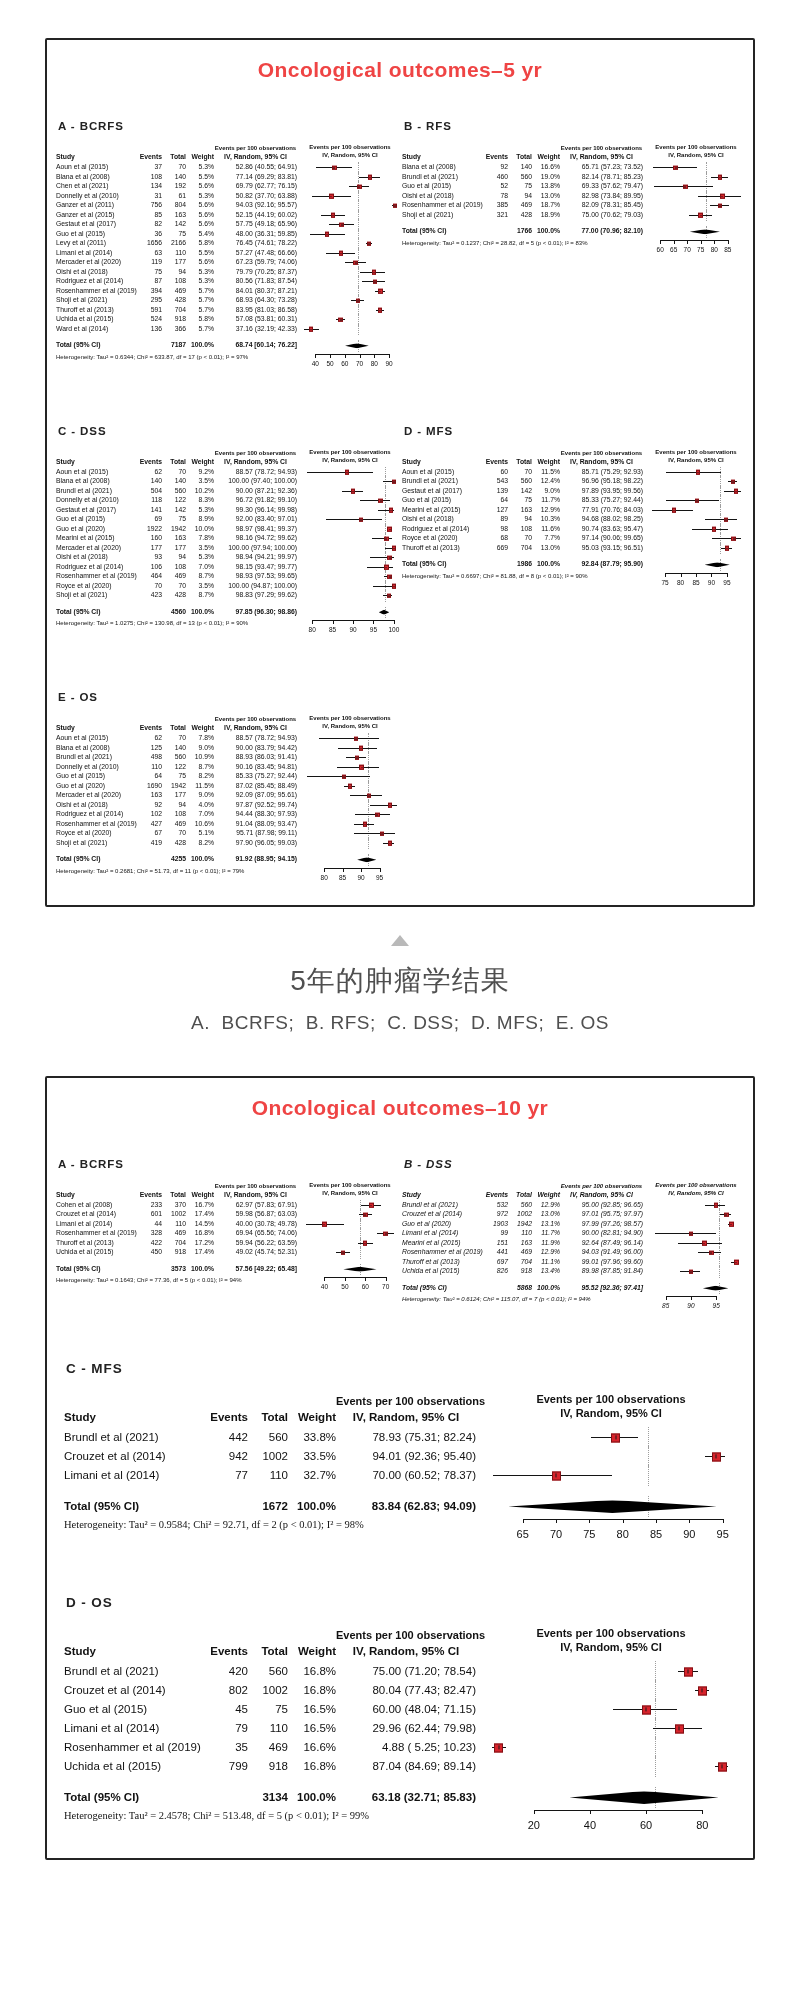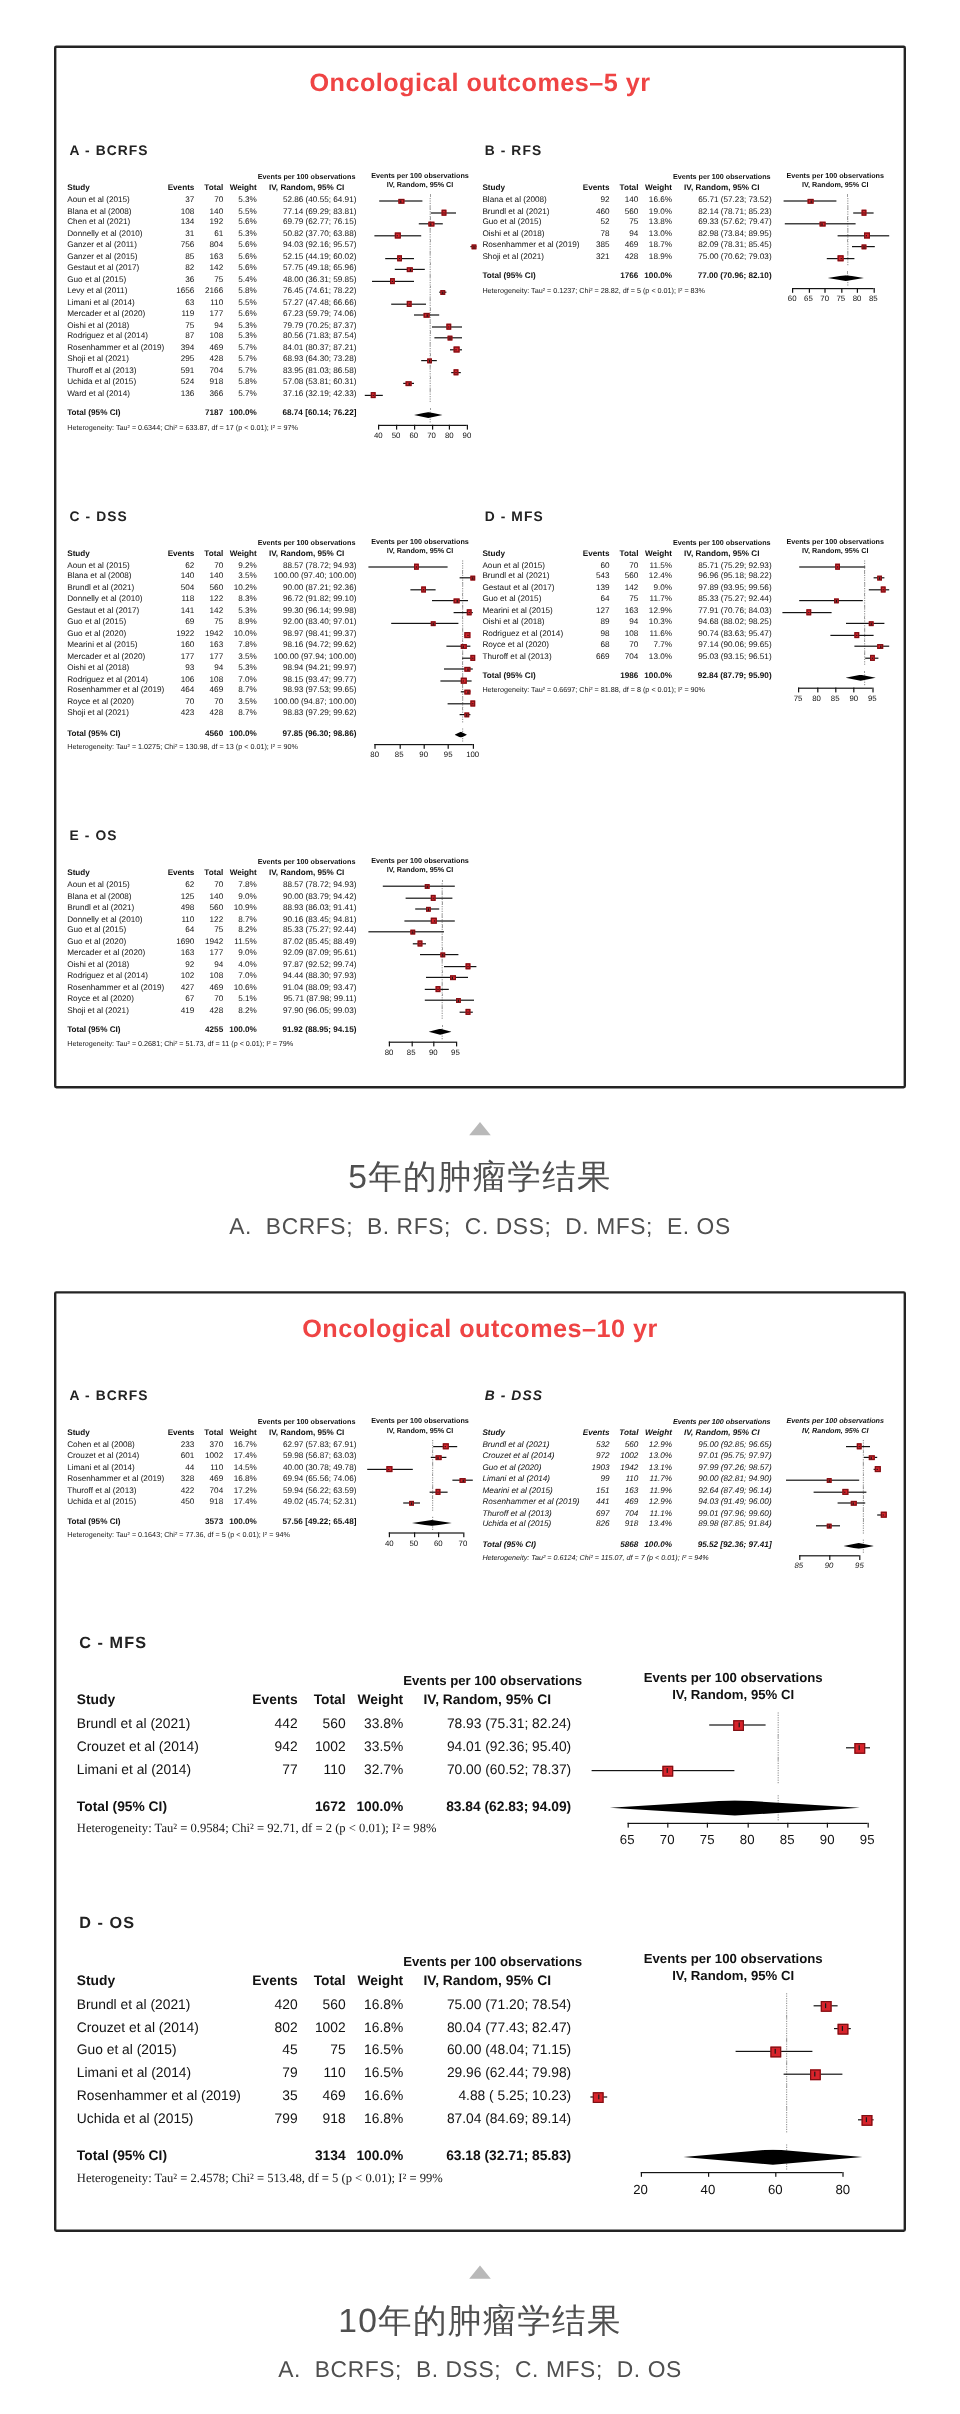--- a/index.html
+++ b/index.html
@@ -1492,19 +1492,14 @@
               <span class="tick" style="left: 160.112px;"></span>
               <span class="ticklab" style="left: 160.112px;">60</span>
               <span class="tick" style="left: 216.292px;"></span>
               <span class="ticklab" style="left: 216.292px;">80</span>
             </div>
           </div>
         </div>
       </div>
   </section>
 
-  <div class="caption">
-    <div class="tri"></div>
-    <div class="cap1">10年的肿瘤学结果</div>
-    <div class="cap2">A.  BCRFS;  B. DSS;  C. MFS;  D. OS</div>
-  </div>
 
 </div>
 
 </body></html>

